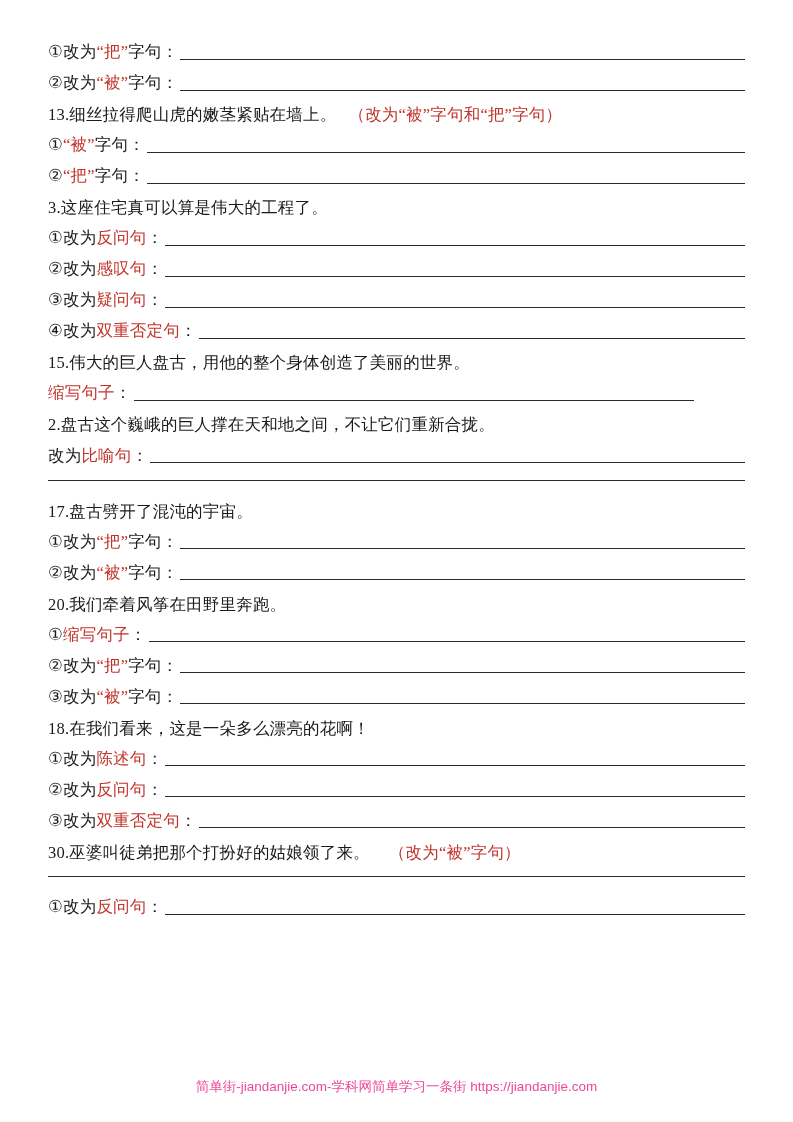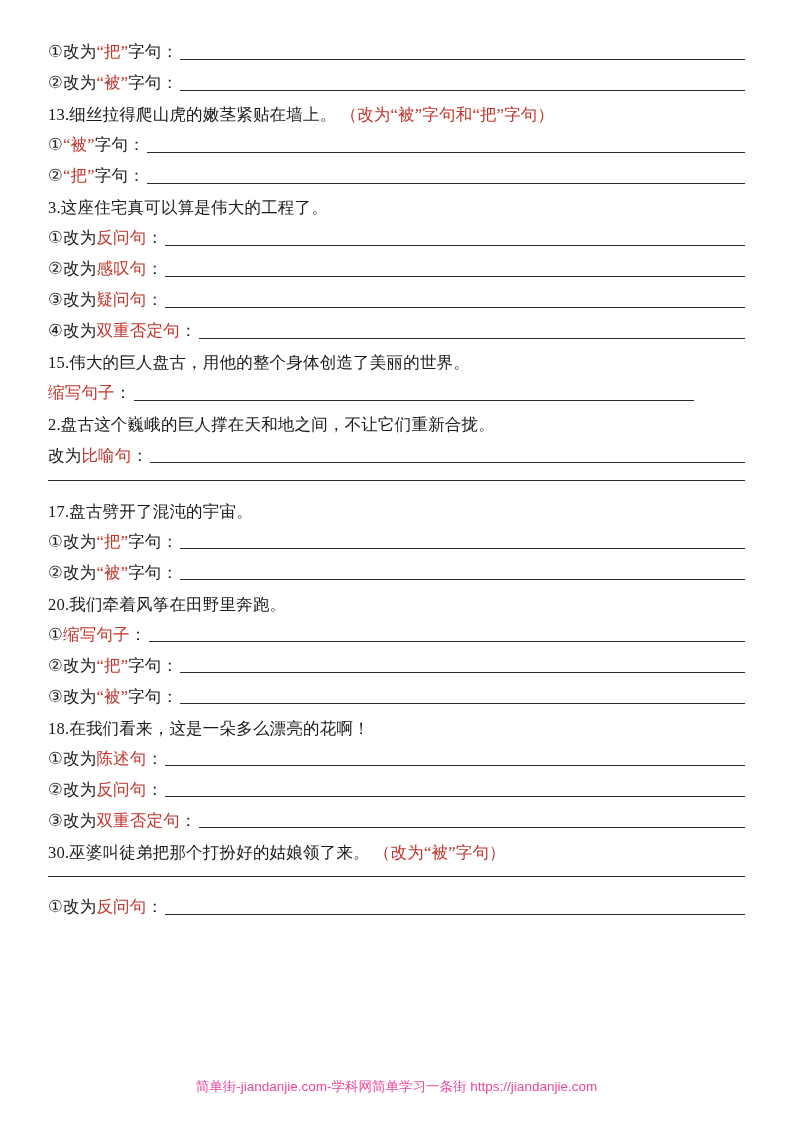--- a/index.html
+++ b/index.html
@@ -87,21 +87,21 @@
         <span class="txt black">字句：</span>
         <span class="blank"></span>
       </div>
       <div class="line">
         <span class="txt black">②</span>
         <span class="txt black">改为</span>
         <span class="txt red">“被”</span>
         <span class="txt black">字句：</span>
         <span class="blank"></span>
       </div>
-      <div class="sentence"><span class="txt black">13.细丝拉得爬山虎的嫩茎紧贴在墙上。</span><span class="txt red" style="margin-left: 4px;">（改为“被”字句和“把”字句）</span></div>
+      <div class="sentence"><span class="txt black">13.细丝拉得爬山虎的嫩茎紧贴在墙上。</span><span class="txt red" style="margin-left: 12px;">（改为“被”字句和“把”字句）</span></div>
       <div class="line">
         <span class="txt black">①</span>
         <span class="txt red">“被”</span>
         <span class="txt black">字句：</span>
         <span class="blank"></span>
       </div>
       <div class="line">
         <span class="txt black">②</span>
         <span class="txt red">“把”</span>
         <span class="txt black">字句：</span>
@@ -201,21 +201,21 @@
         <span class="txt black">：</span>
         <span class="blank"></span>
       </div>
       <div class="line">
         <span class="txt black">③</span>
         <span class="txt black">改为</span>
         <span class="txt red">双重否定句</span>
         <span class="txt black">：</span>
         <span class="blank"></span>
       </div>
-      <div class="sentence"><span class="txt black">30.巫婆叫徒弟把那个打扮好的姑娘领了来。</span><span class="txt red" style="margin-left: 4px;">（改为“被”字句）</span></div>
+      <div class="sentence"><span class="txt black">30.巫婆叫徒弟把那个打扮好的姑娘领了来。</span><span class="txt red" style="margin-left: 19px;">（改为“被”字句）</span></div>
       <div class="fullrule"></div>
       <div class="line">
         <span class="txt black">①</span>
         <span class="txt black">改为</span>
         <span class="txt red">反问句</span>
         <span class="txt black">：</span>
         <span class="blank"></span>
       </div>
     </div>
   <div class="footer">简单街-jiandanjie.com-学科网简单学习一条街 https://jiandanjie.com</div>

